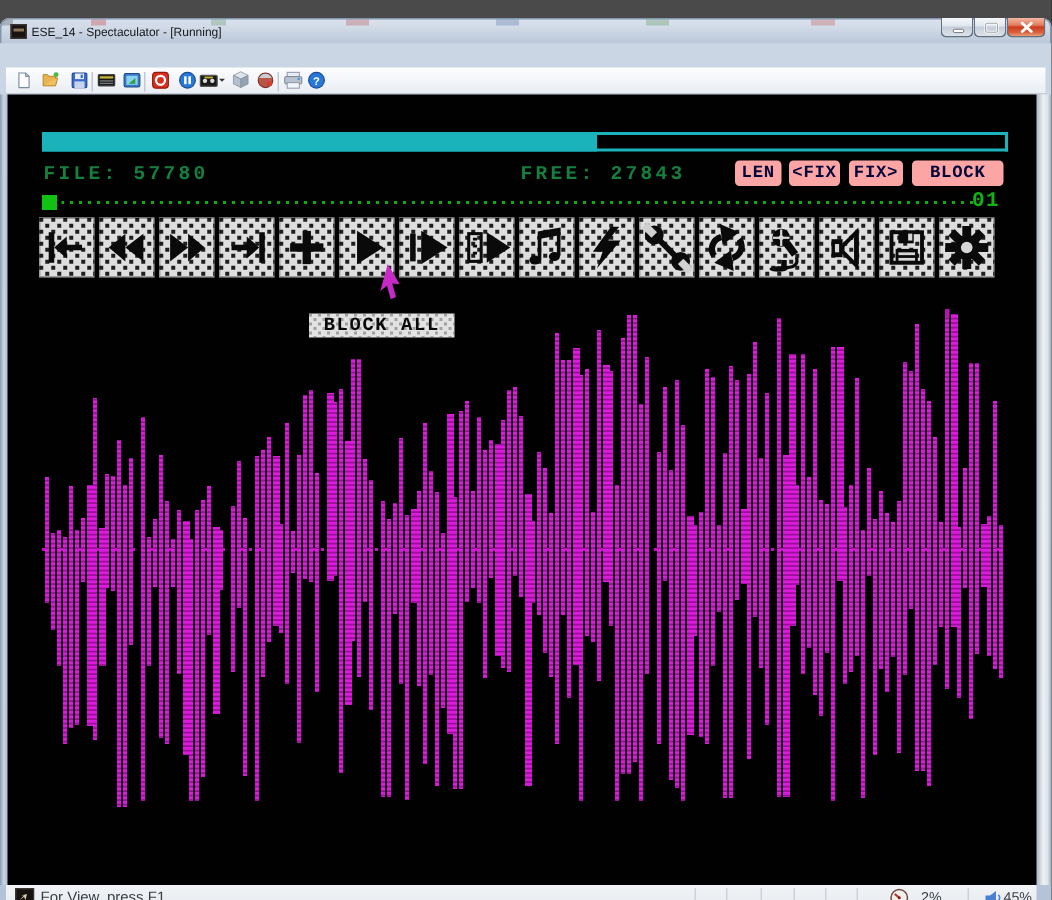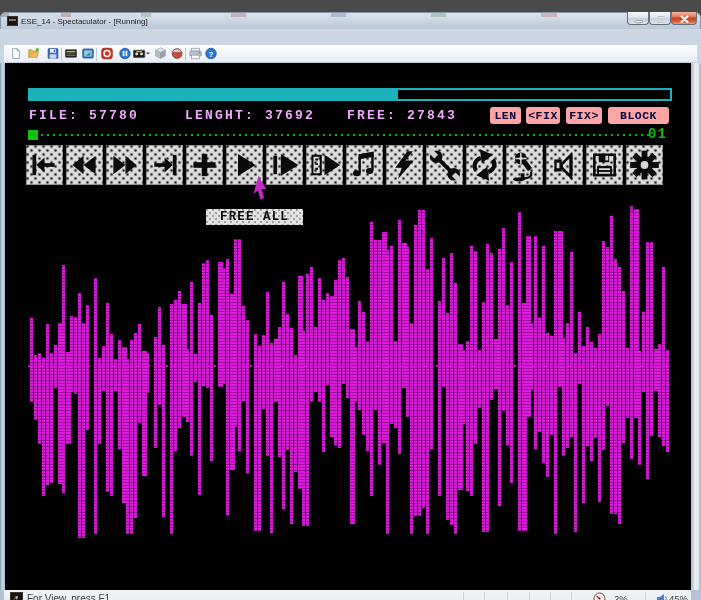--- a/index.html
+++ b/index.html
@@ -29,21 +29,21 @@
 #rframe { position:absolute; left:691px; top:51px; width:10px; height:527px;
   background:linear-gradient(90deg,#a8b6c6,#eef1f4 45%,#dde3e9 75%,#97a7b8); }
 #lframe { position:absolute; left:0px; top:51px; width:5px; height:527px;
   background:linear-gradient(90deg,#8a9cb2,#c9d5e3 50%,#aebfd2); }
 #statusbar { position:absolute; left:4px; top:578px; width:687px; height:17px;
   background:linear-gradient(#f1f3f6,#e7ebef); font-size:10px; color:#3a3f45; }
 #botedge { position:absolute; left:0; top:595px; width:701px; height:5px;
   background:linear-gradient(#c2d2e4,#93abc6); }
 .sep { position:absolute; top:2px; width:1px; height:13px; background:#cdd2d9; }
 .zxtext { position:absolute; font-family:"Liberation Mono", monospace; font-weight:bold;
-  font-size:13px; letter-spacing:2.2px; color:#f0abfc; white-space:pre; }
+  font-size:13px; letter-spacing:2.2px; color:#15803d; white-space:pre; }
 #pbar { position:absolute; left:23px; top:25px; width:644px; height:13px;
   border-top:2.5px solid #1ab3bb; border-bottom:2.5px solid #1ab3bb; border-right:2px solid #1ab3bb; }
 #pfill { position:absolute; left:23px; top:25px; width:370px; height:13px; background:#1ab3bb; }
 .bluebtn { position:absolute; top:44px; height:17px; background:#fca5a5; border-radius:3px;
   font-family:"Liberation Mono", monospace; font-weight:bold; font-size:11.5px; color:#04043a;
   text-align:center; line-height:17px; letter-spacing:0.5px; }
 #gsq { position:absolute; left:23px; top:67px; width:10px; height:10px; background:#12c212; }
 #gline { position:absolute; left:36px; top:71px; width:612px; height:2px;
   background:repeating-linear-gradient(90deg,#0fae0f 0 2px,transparent 2px 6px); }
 #gnum { position:absolute; left:643px; top:63px; font-family:"Liberation Mono", monospace;
@@ -156,21 +156,20 @@
     </svg>
   <div class="tsep" style="left:61px"></div>
   <div class="tsep" style="left:96px"></div>
   <div class="tsep" style="left:185px"></div>
   <div id="lframe"></div>
   <div id="rframe"></div>
   <div id="screen">
     <div id="pfill"></div>
       <div id="pbar"></div>
     <div class="zxtext" style="left:24px;top:45px">FILE: 57780</div>
-    <div class="zxtext" style="left:180px;top:45px">LENGHT: 37692</div>
     <div class="zxtext" style="left:342px;top:45px">FREE: 27843</div>
     <div class="bluebtn" style="left:485px;width:31px">LEN</div>
     <div class="bluebtn" style="left:521px;width:34px">&lt;FIX</div>
     <div class="bluebtn" style="left:561px;width:36px">FIX&gt;</div>
     <div class="bluebtn" style="left:603px;width:61px">BLOCK</div>
     <div id="gsq"></div>
       <div id="gline"></div>
       <div id="gnum">01</div>
     <div class="zxb" style="left:21px">
         <svg width="37" height="38" viewBox="0 0 40 40" preserveAspectRatio="xMidYMid meet" style="position:absolute;left:0;top:1px">
@@ -455,21 +454,21 @@
         <rect x="633" y="288" width="2.6" height="114" fill="url(#wp)"></rect>
         <rect x="637" y="249" width="2.6" height="80" fill="url(#wp)"></rect>
         <rect x="641" y="179" width="2.6" height="237" fill="url(#wp)"></rect>
         <rect x="645" y="179" width="2.6" height="194" fill="url(#wp)"></rect>
         <rect x="649" y="286" width="4.6" height="42" fill="url(#wp)"></rect>
         <rect x="653" y="281" width="2.6" height="93" fill="url(#wp)"></rect>
         <rect x="657" y="204" width="2.6" height="179" fill="url(#wp)"></rect>
         <rect x="661" y="287" width="2.6" height="102" fill="url(#wp)"></rect>
       </svg>
     <div style="position:absolute;left:625px;top:143px;width:3px;height:6px;background:#b315b3"></div>
-      <div id="tooltip">FREE ALL</div>
+      <div id="tooltip">BLOCK ALL</div>
     <svg id="cursor" width="22" height="26">
         <polygon points="9.5,1 4.5,19 9,15.5 11.5,24.5 15,23 12.5,14 17.5,14.5" fill="#c62ac6"></polygon>
       </svg>
   </div>
   <div id="statusbar">
     <svg style="position:absolute;left:6px;top:2px" width="13" height="13">
         <rect x="0.5" y="0.5" width="12" height="12" fill="#151210" stroke="#3a342e"></rect>
         <path d="M3,8 l3,-3 h-2 l4,-1 -1,4 -1,-2 z" fill="#d8c9a8"></path>
       </svg>
     <span style="position:absolute;left:23px;top:2.5px">For View, press F1</span>

